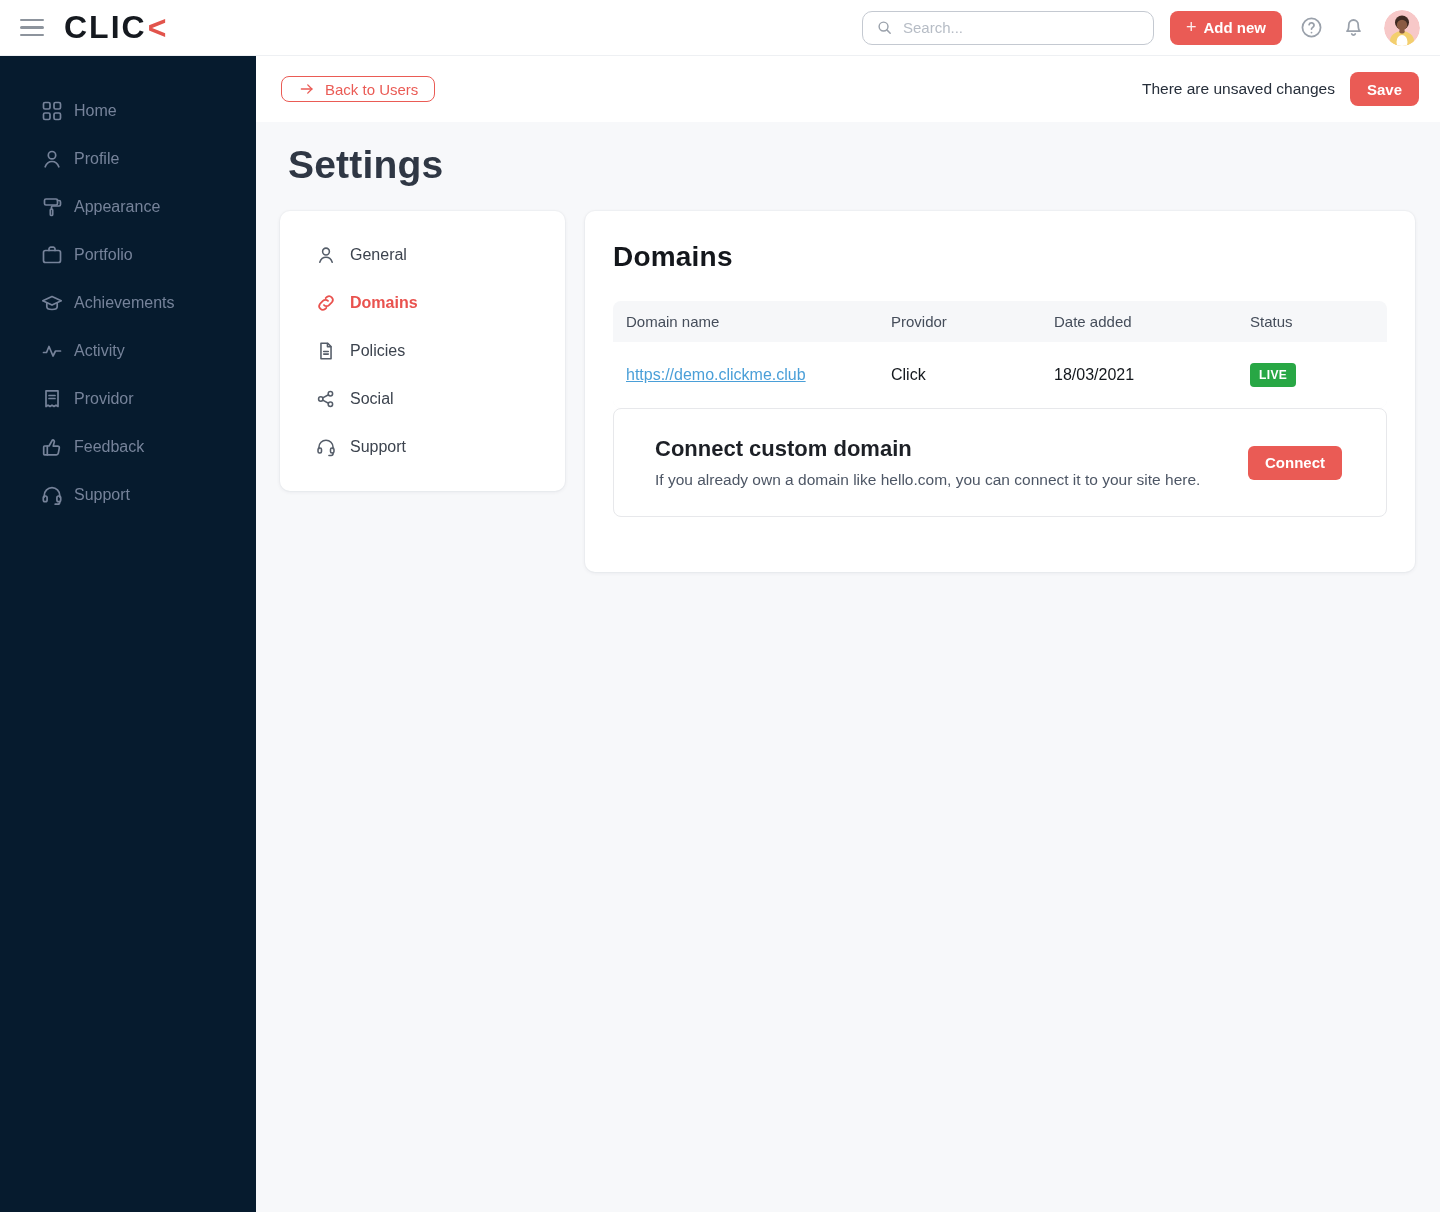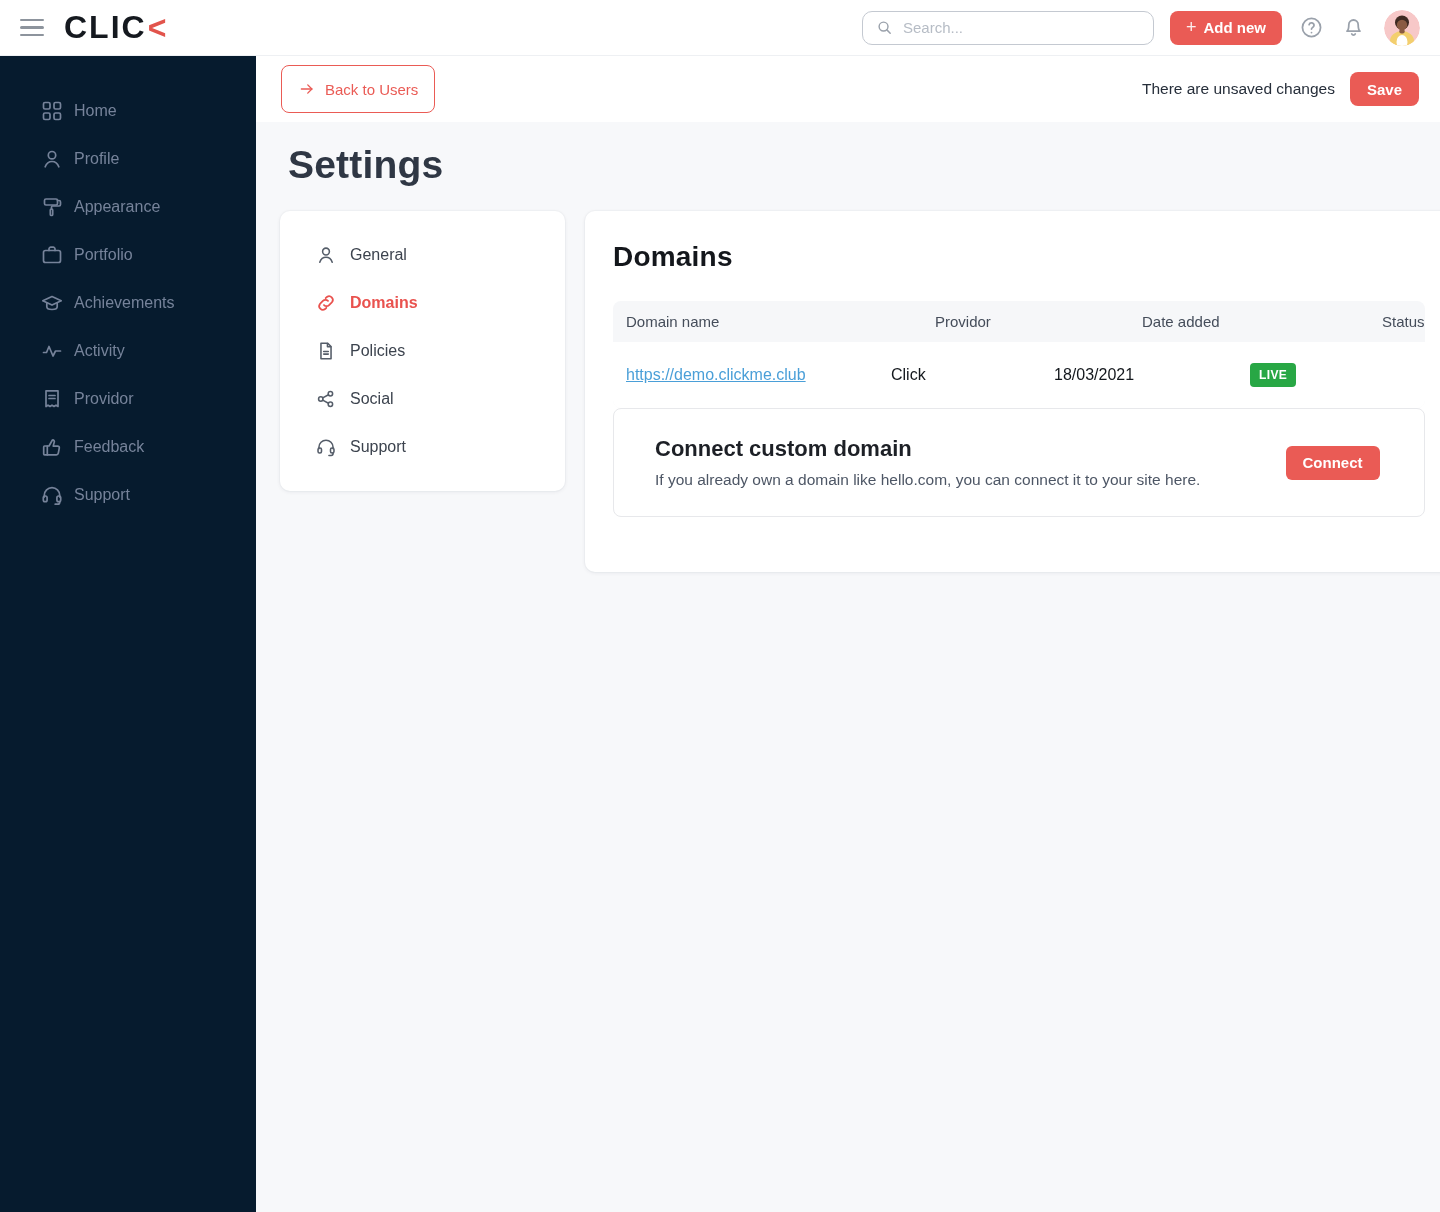--- a/index.html
+++ b/index.html
@@ -49,21 +49,21 @@
   }
   .side-item .sicon { display: flex; align-items: center; }
   .side-item.active { color: #ffffff; font-weight: 700; }
 
   .main { flex: 1; display: flex; flex-direction: column; background: #f7f8fa; min-width: 0; }
   .actionbar {
     background: #fff; height: 66px; flex: 0 0 66px; display: flex; align-items: center;
     justify-content: space-between; padding: 0 21px 0 25px;
   }
   .back-btn {
-    height: 48px; padding: 0 16px; border: 1px solid #ea5b55; border-radius: 8px; background: #fff;
+    height: 26px; padding: 0 16px; border: 1px solid #ea5b55; border-radius: 8px; background: #fff;
     color: #ea5b55; font-size: 15px; font-family: inherit; font-weight: 500; cursor: pointer;
     display: inline-flex; align-items: center; gap: 9px;
   }
   .action-right { display: flex; align-items: center; }
   .unsaved { font-size: 15.5px; color: #262e3a; margin-right: 15px; }
   .save { padding: 0 17px; }
 
   .content { padding: 21px 25px 0 24px; }
   .page-title { font-size: 39px; font-weight: 800; color: #2f3744; margin: 0 8px 24px; letter-spacing: .2px; }
 
@@ -76,21 +76,21 @@
   }
   .snav-item .sicon { display: flex; align-items: center; color: #555d69; }
   .snav-item.active { color: #e9524e; font-weight: 700; }
   .snav-item.active .sicon { color: #e9524e; }
 
   .domains-card { flex: 1; padding: 26px 28px 55px; }
   .domains-title { font-size: 28px; font-weight: 800; color: #14171c; margin: 4px 0 28px; letter-spacing: .2px; }
 
   .dtable { border-radius: 8px; overflow: hidden; background: #f6f7f9; }
   .thead, .trow { display: grid; grid-template-columns: 265px 163px 196px 1fr; align-items: center; }
-  .thead { padding: 0; gap: 44px; }
+  .thead { padding: 0; }
   .thead .cell { font-size: 15px; color: #454d5a; padding: 12px 0 12px 13px; }
   .trow { background: #fff; }
   .trow .cell { font-size: 16px; color: #14181d; padding: 21px 0 21px 13px; }
   .domain-link { color: #4a9fd8; text-decoration: underline; cursor: pointer; }
   .badge {
     display: inline-block; background: #28a745; color: #fff; font-size: 12px; font-weight: 700;
     padding: 5px 9px; border-radius: 4px; letter-spacing: .4px; line-height: 1.2;
   }
 
   .connect-box {

